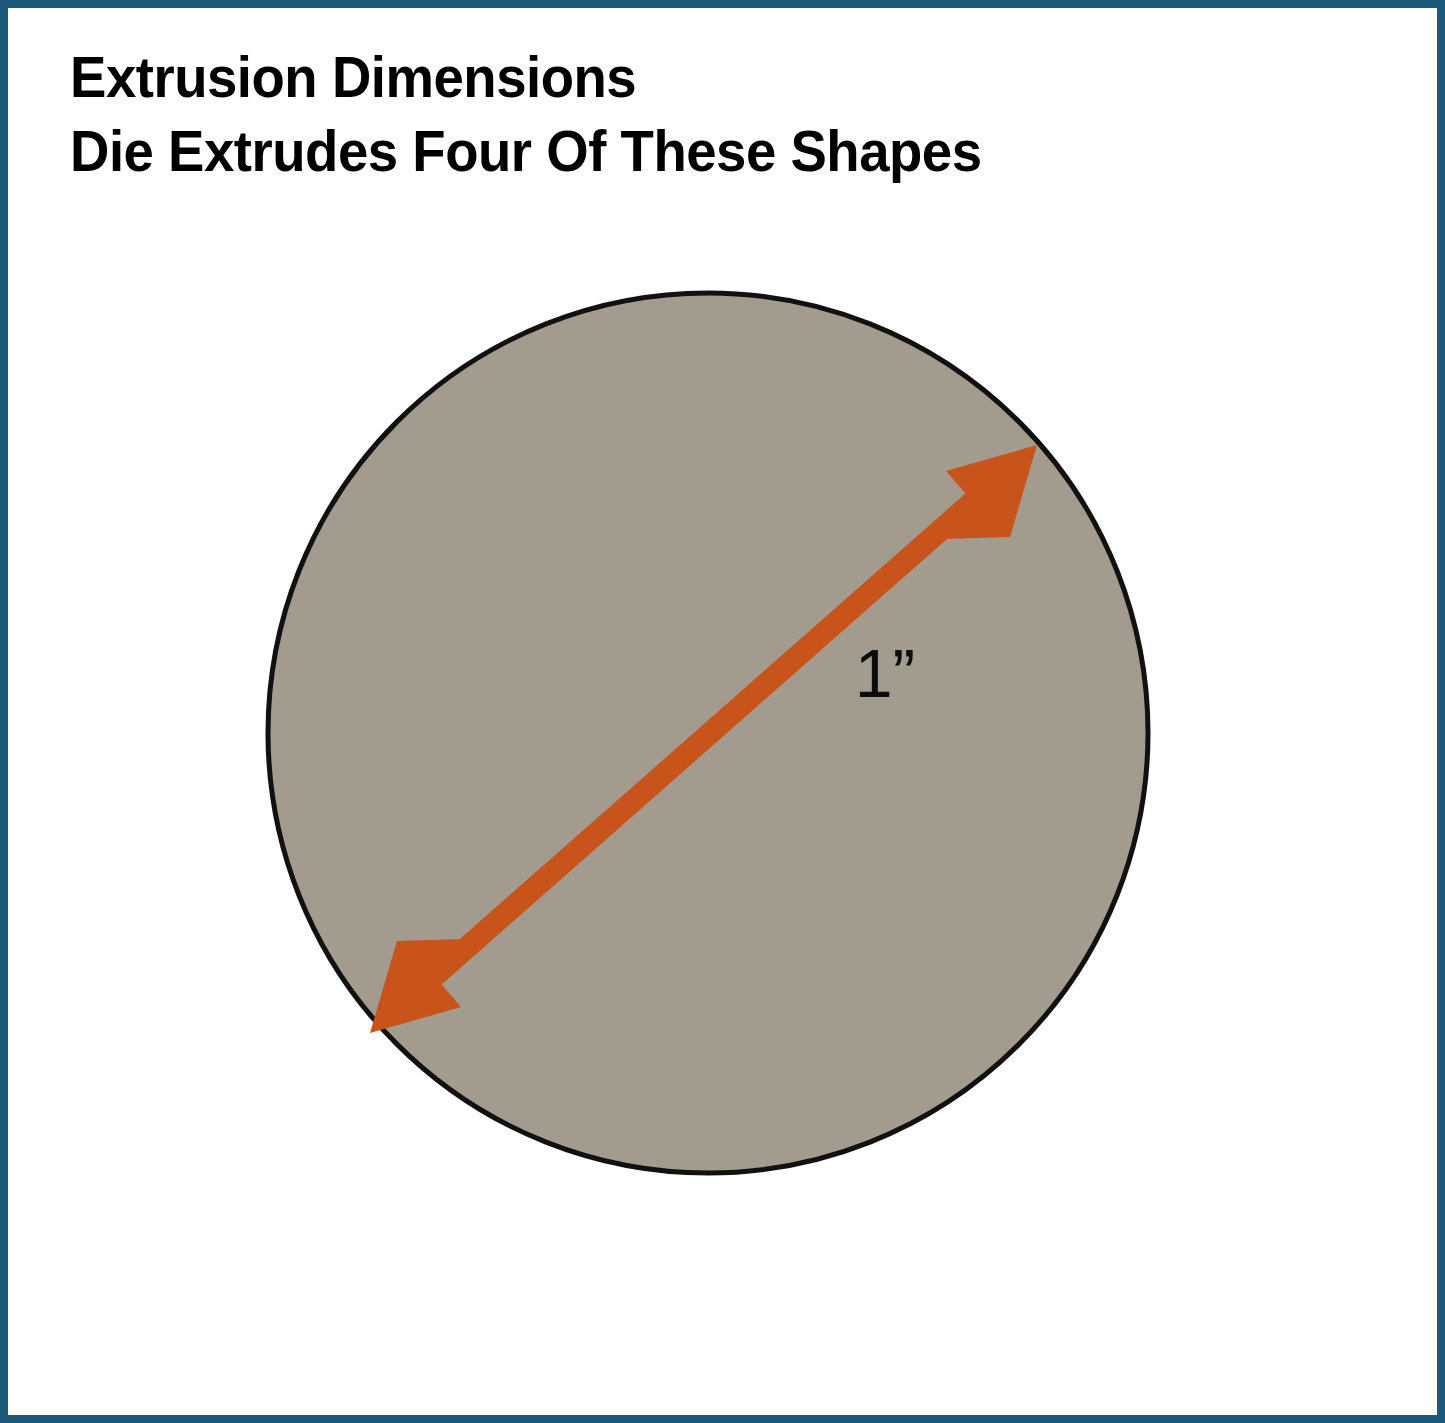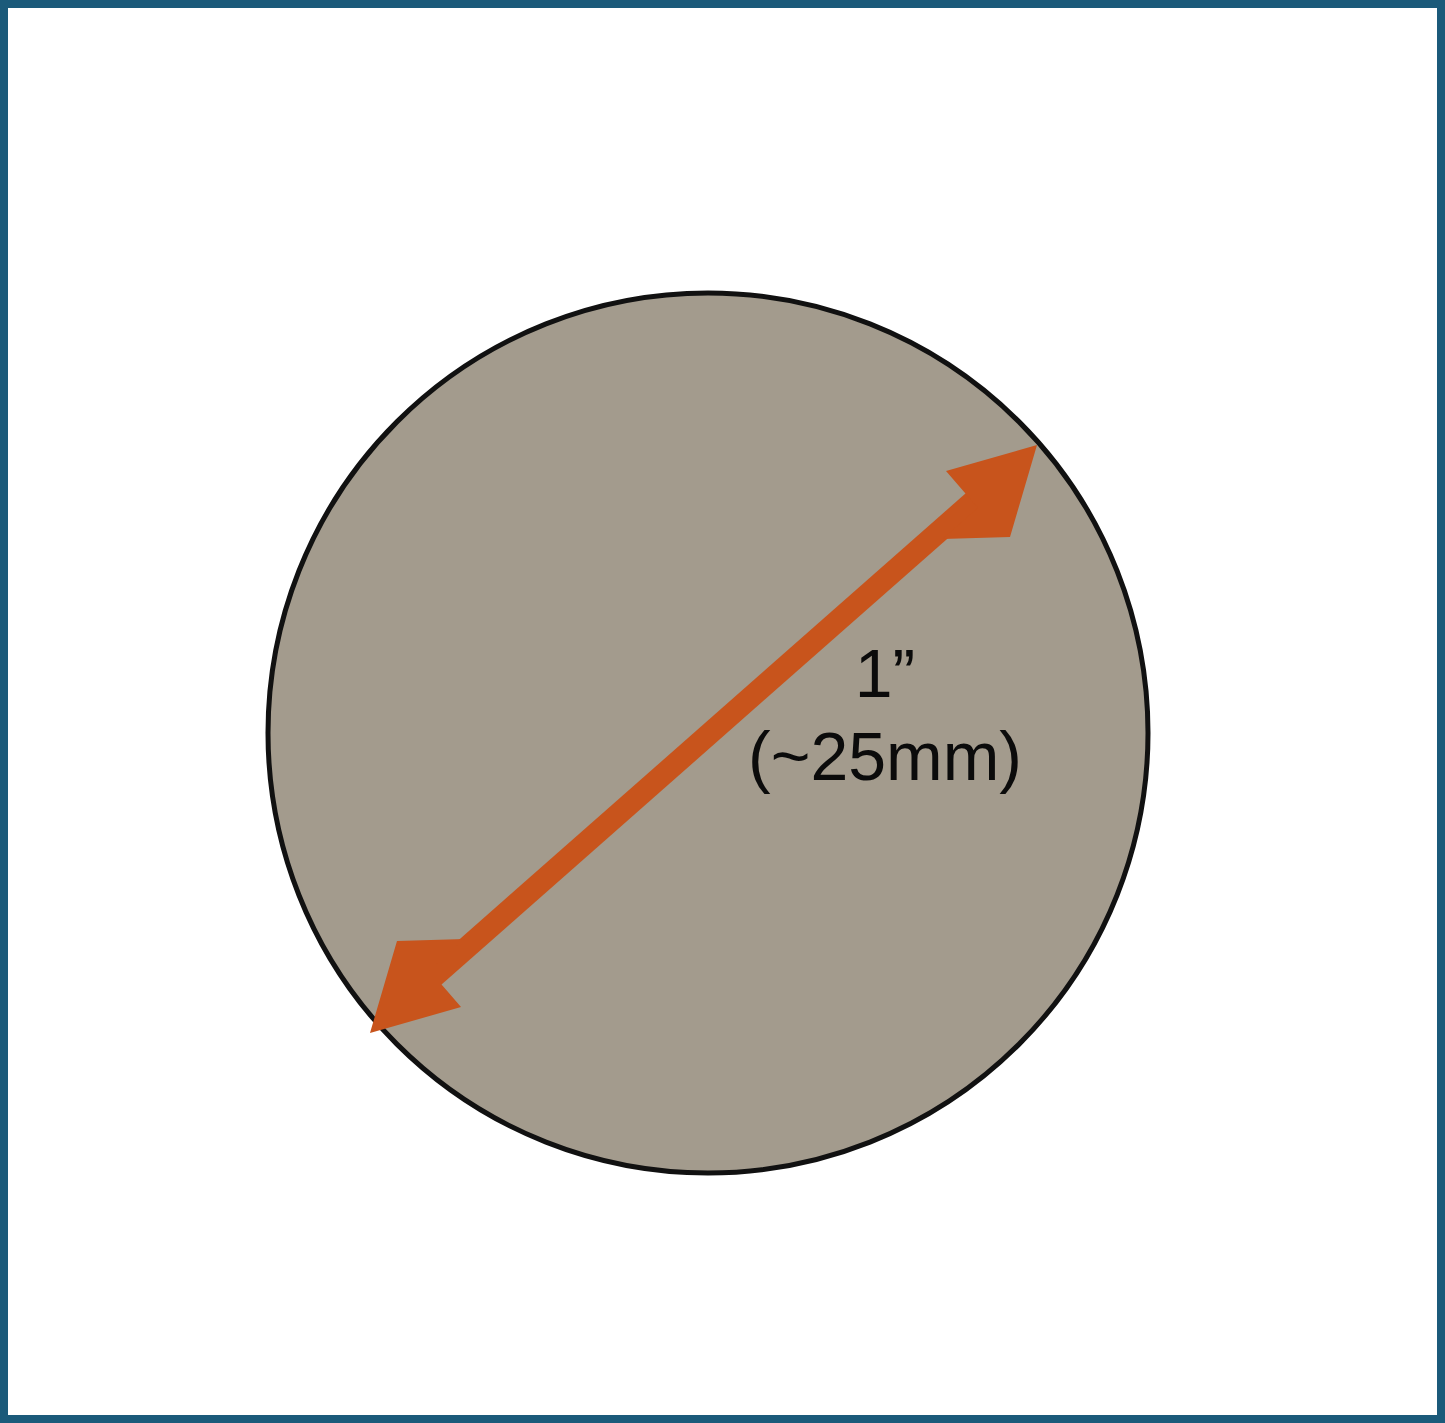--- a/index.html
+++ b/index.html
@@ -113,19 +113,22 @@
           <polygon fill="#c8541c" points="1037,445 946,471 978,508 942,539 1010,537"></polygon>
 
           <polygon fill="#c8541c" points="370,1033 461,1007 429,970 465,939 397,941"></polygon>
         </g>
       </g>
     </svg>
   </div>
 
   <div class="dim-label">
     <div class="dim-line">1”</div>
-    <div class="dim-line">(~25mm)</div>
   </div>
 
+  <div class="title-block">
+    <div class="title-line">Extrusion Dimensions</div>
+    <div class="title-line">Die Extrudes Four Of These Shapes</div>
+  </div>
 
   <div class="frame"></div>
 
 </div>
 
 </body></html>

